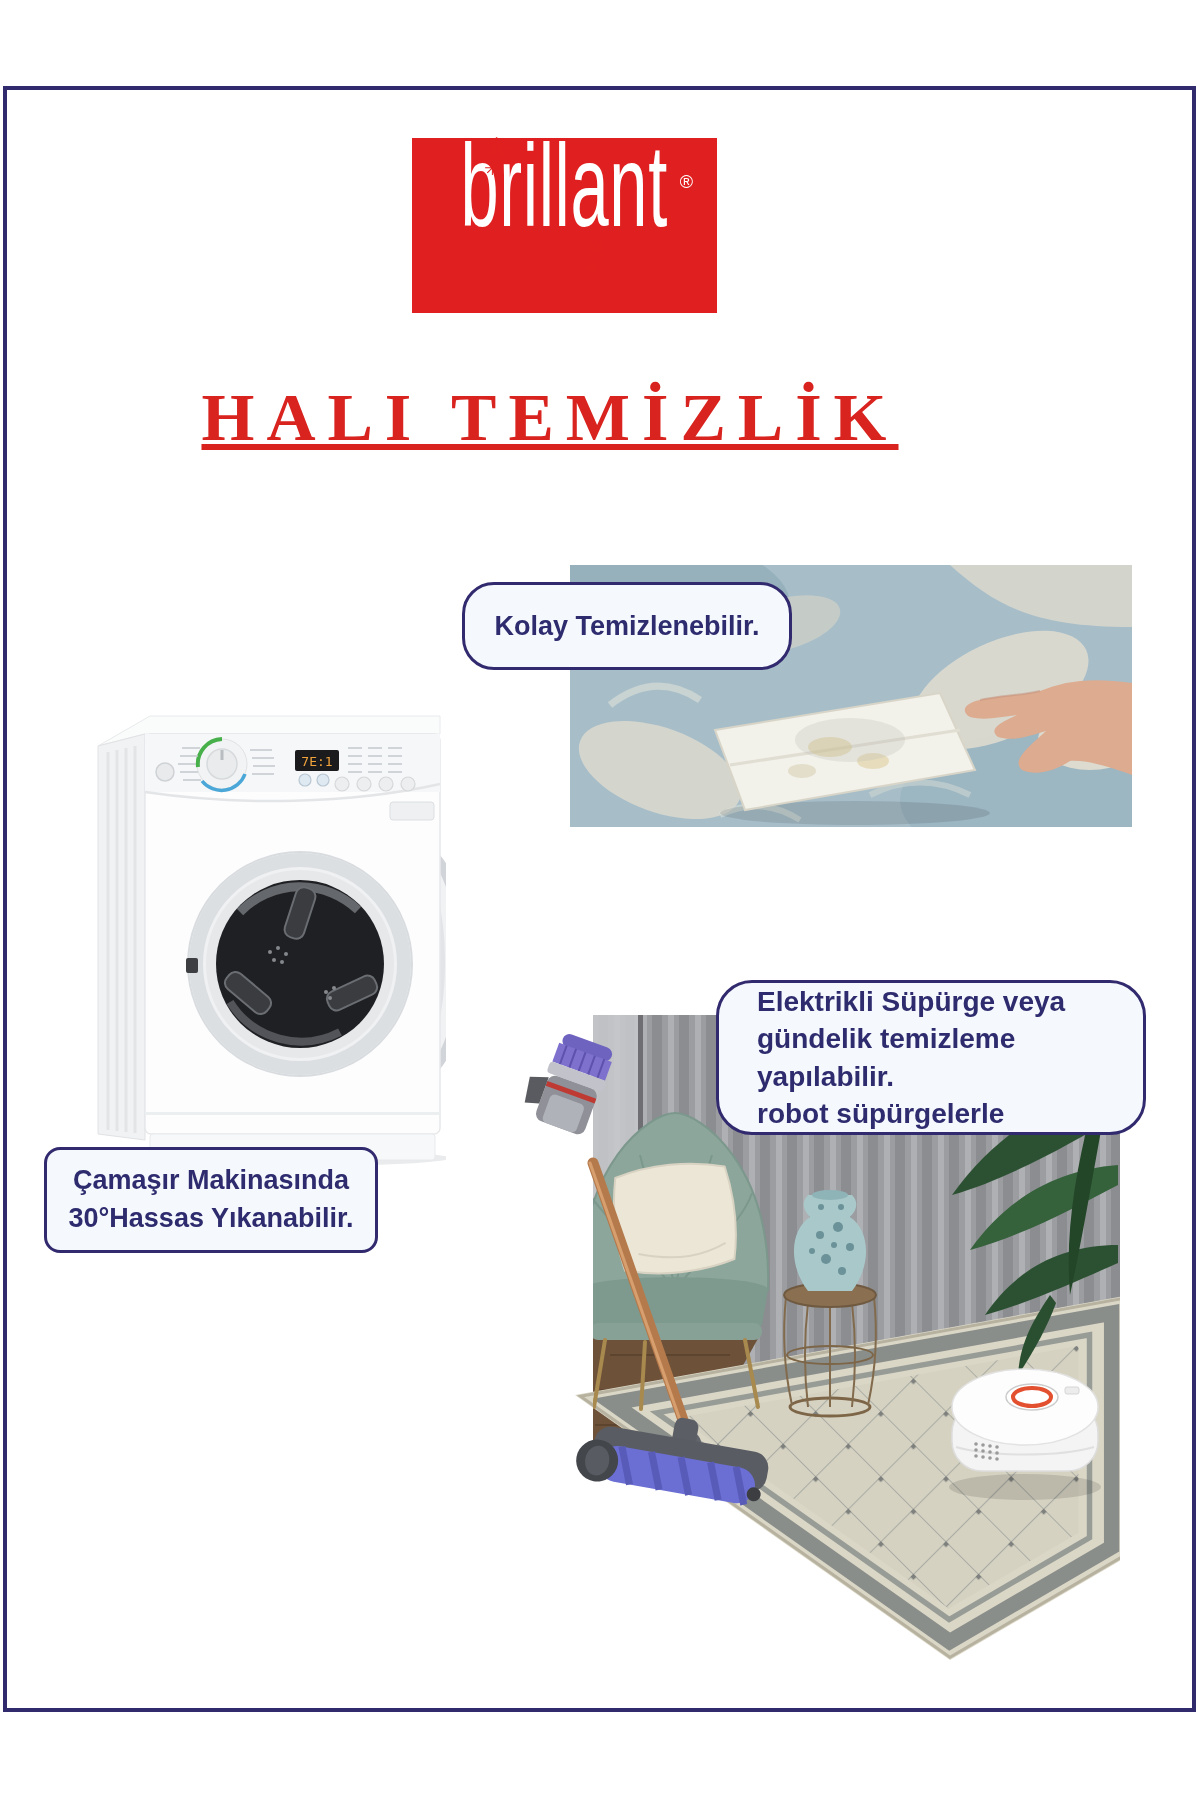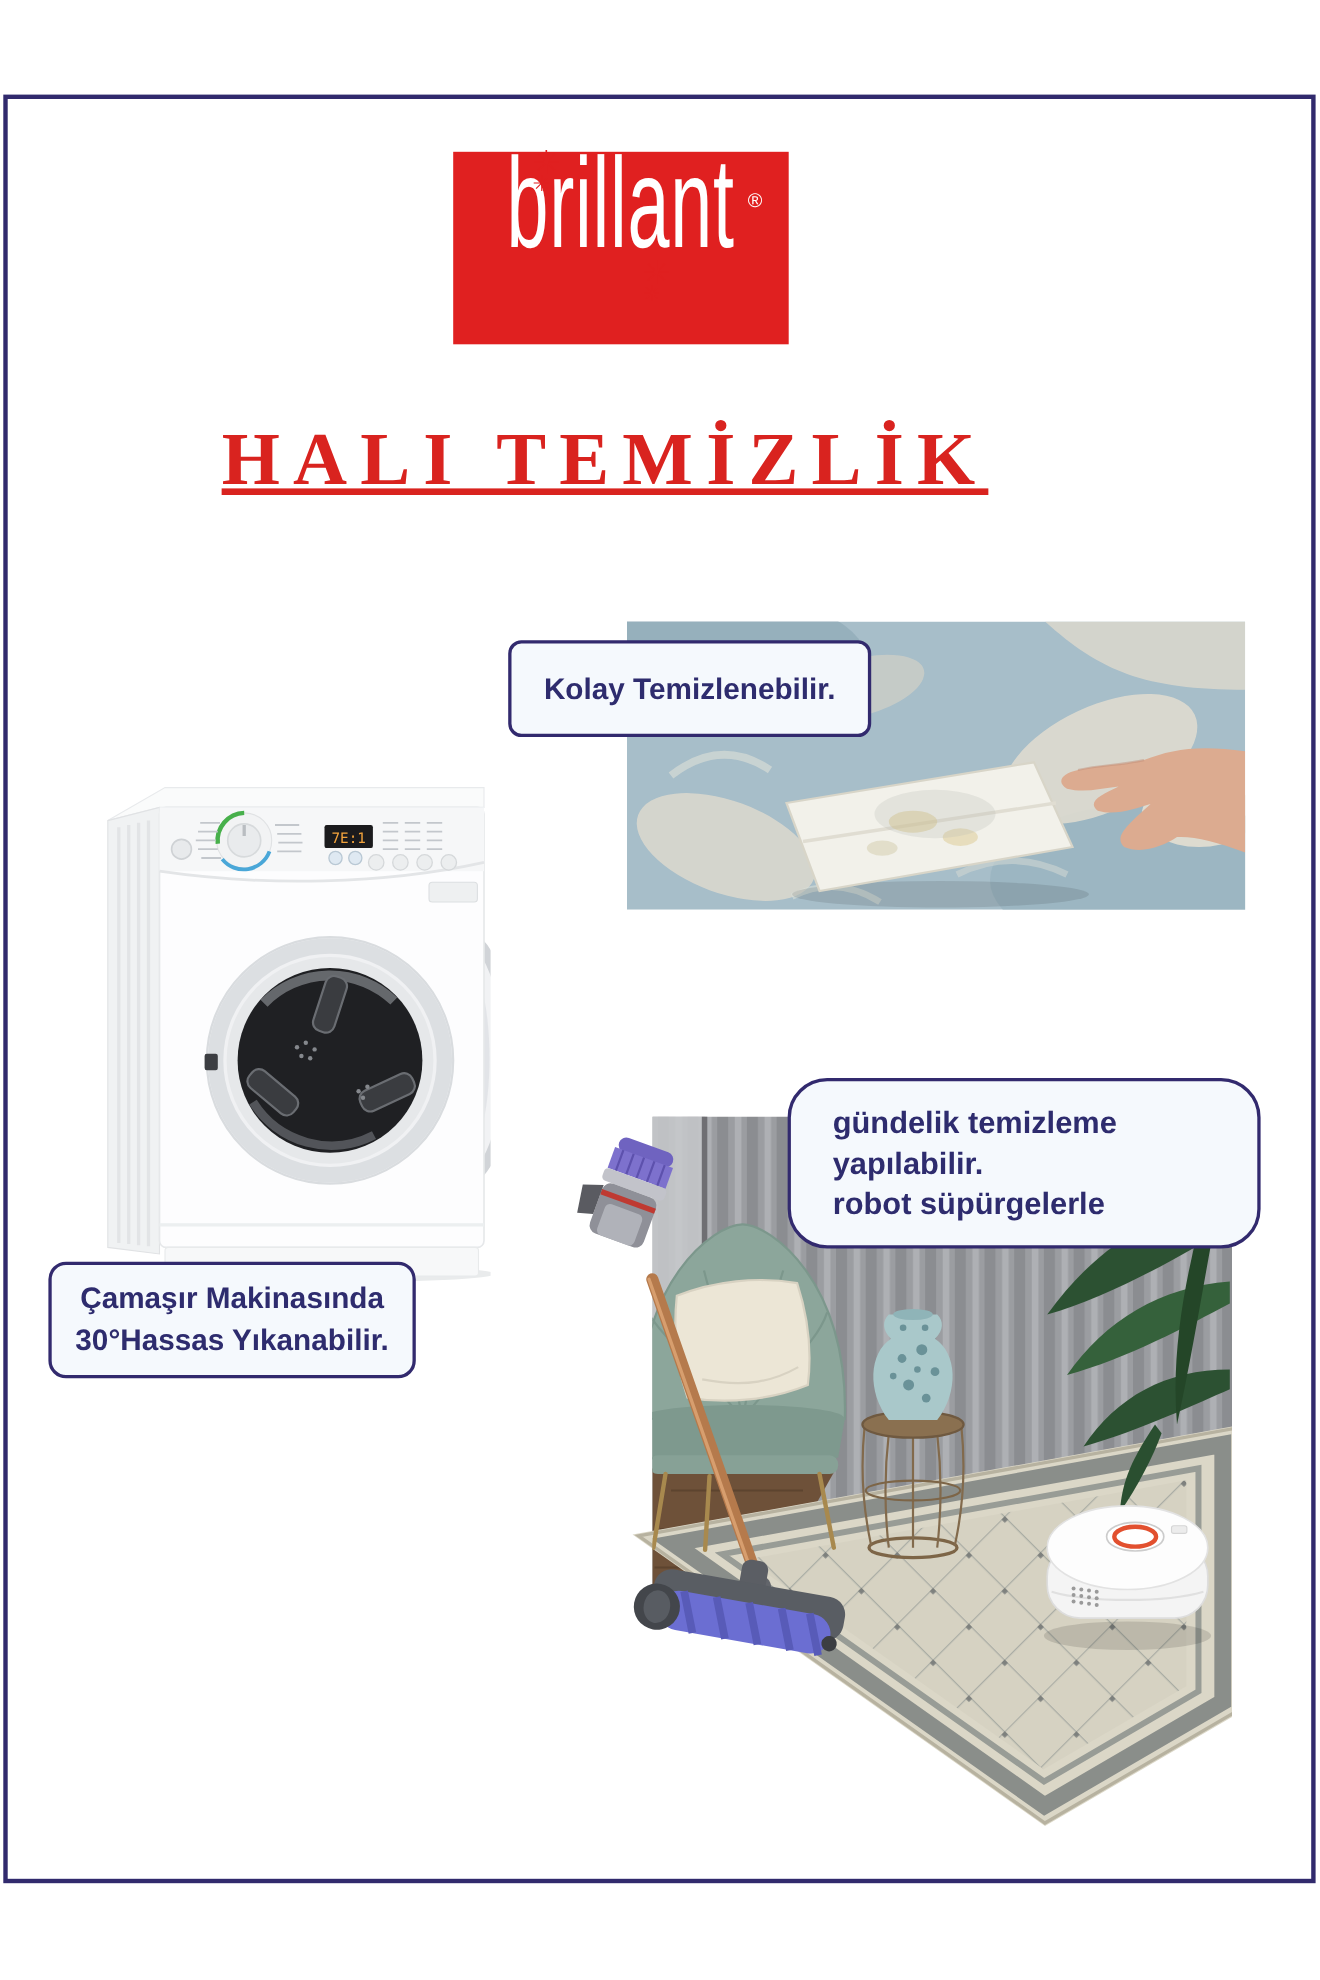--- a/index.html
+++ b/index.html
@@ -16,21 +16,21 @@
   .logo-orn.b{left:72px;top:196px;transform:translateY(-100px);}
   .logo-orn.b{left:72px;top:96px;}
   .logo-orn.a{left:172px;top:96px;}
   .orn2{font-size:20px;display:block;margin-top:-6px;}
   .heading{position:absolute;left:0;top:378px;width:1100px;text-align:center;
            font-family:"Liberation Serif",serif;font-weight:bold;font-size:68px;
            letter-spacing:12px;color:#d9231f;text-decoration:underline;}
   .callout{position:absolute;background:#f5f9fd;border:3px solid #322a6e;color:#2e2c6e;
            font-weight:bold;display:flex;flex-direction:column;justify-content:center;
            box-sizing:border-box;}
-  .callout.c1{left:462px;top:582px;width:330px;height:88px;border-radius:12px;
+  .callout.c1{left:462px;top:582px;width:330px;height:88px;border-radius:32px;
               align-items:center;font-size:27px;}
   .callout.c2{left:44px;top:1147px;width:334px;height:106px;border-radius:16px;
               align-items:center;font-size:27px;line-height:1.4;}
   .callout.c3{left:716px;top:980px;width:430px;height:155px;border-radius:36px;
               align-items:flex-start;padding-left:38px;padding-right:20px;
               font-size:28px;line-height:1.33;}
   .photo{position:absolute;}
   svg{display:block;}
 </style>
 </head>
@@ -274,17 +274,18 @@
         <rect x="-80" y="-6" width="158" height="36" rx="18" fill="#6b6ed2"></rect>
         <path d="M-60,-6 l14,36 M-30,-6 l14,36 M0,-6 l14,36 M30,-6 l14,36 M56,-6 l14,36" stroke="#585bb8" stroke-width="7"></path>
         <circle cx="-82" cy="12" r="21" fill="#43464b"></circle>
         <ellipse cx="-82" cy="12" rx="12" ry="15" fill="#585c62"></ellipse>
         <circle cx="78" cy="18" r="7" fill="#3c3e42"></circle>
       </g>
     </g>
   </svg>
 
   <div class="callout c3">
+    <span>Elektrikli Süpürge veya</span>
     <span>gündelik temizleme yapılabilir.</span>
     <span>robot süpürgelerle</span>
   </div>
 
 </div>
 
 </body></html>

